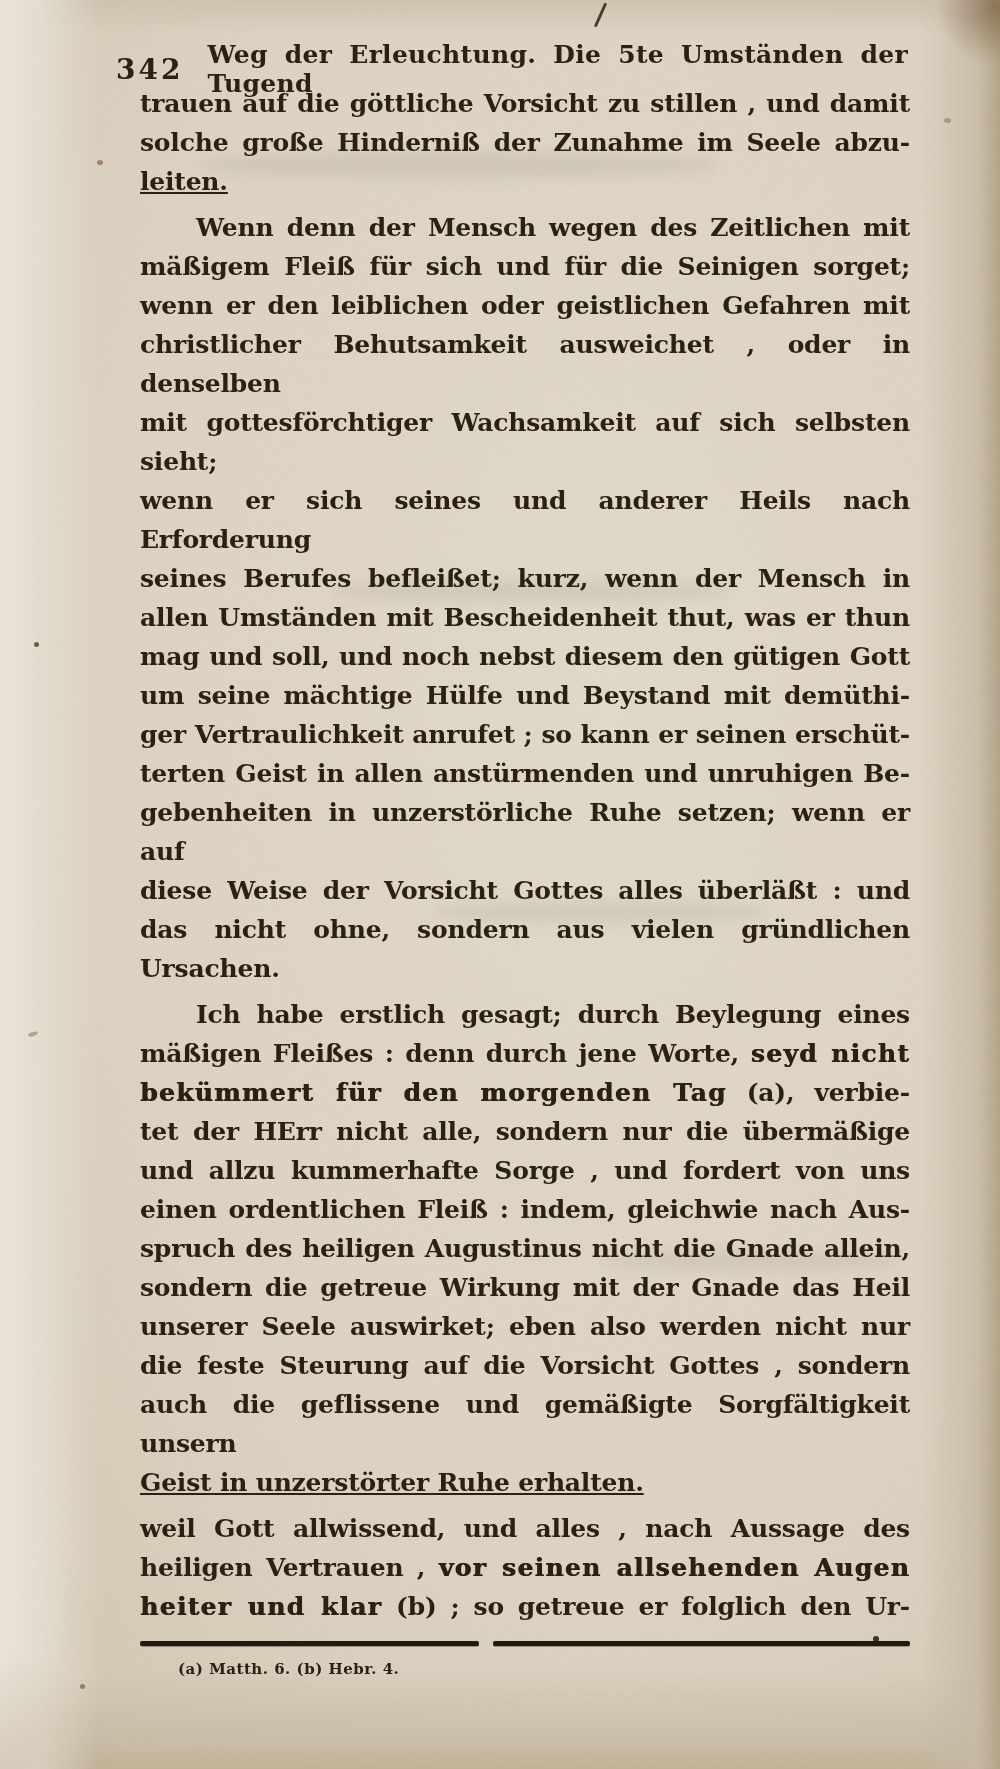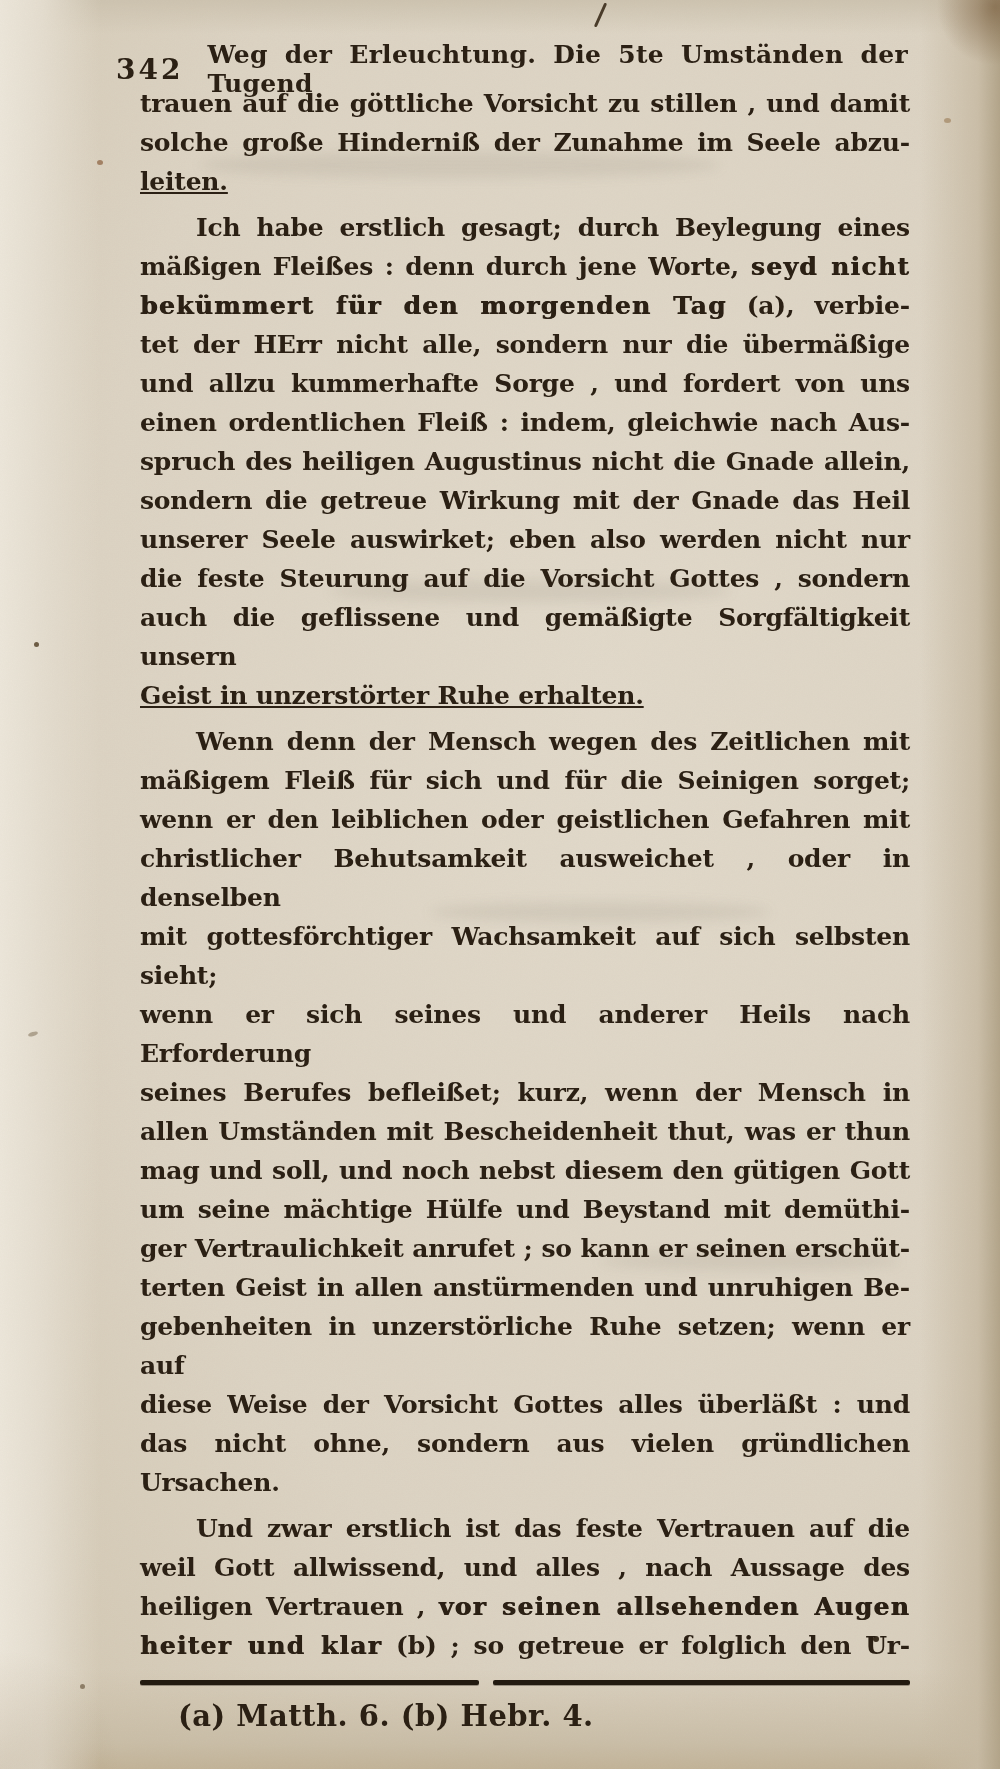--- a/index.html
+++ b/index.html
@@ -23,21 +23,21 @@
   .content{position:absolute;left:140px;top:84px;width:770px;}
   .paragraph{margin:0 0 7px 0;}
   .line{font-size:25px;line-height:39px;font-weight:bold;letter-spacing:-.2px;text-align:justify;text-align-last:justify;}
   .line.last{text-align-last:left;text-decoration:underline;}
   .line.indent{padding-left:56px;}
   .em{letter-spacing:1.3px;text-shadow:.7px 0 0 currentColor;}
   .rule{display:flex;gap:14px;margin-top:15px;width:100%;}
   .rule-seg{height:5px;background:#221a10;border-radius:2px;box-shadow:0 1px 0 rgba(34,26,16,.35);}
   .rule-left{width:44%;}
   .rule-right{flex:1;}
-  .footnote{margin-top:14px;padding-left:38px;font-size:29px;font-weight:bold;letter-spacing:.5px;}
+  .footnote{margin-top:14px;padding-left:38px;font-size:15px;font-weight:bold;letter-spacing:.5px;}
   .slash-mark{position:absolute;left:599px;top:2px;width:3px;height:26px;background:#4a3c2a;transform:rotate(24deg);border-radius:2px;}
   .speck{position:absolute;border-radius:50%;}
   .s1{left:34px;top:642px;width:5px;height:5px;background:#6d5c44;}
   .s2{left:873px;top:1636px;width:6px;height:6px;background:#3c3020;}
   .s3{left:97px;top:160px;width:6px;height:5px;background:#8a5f3d;opacity:.7;}
   .s4{left:28px;top:1032px;width:10px;height:4px;background:#7e7precision;}
   .s4{left:28px;top:1032px;width:10px;height:4px;background:#8b7c64;opacity:.6;transform:rotate(-18deg);}
   .s5{left:944px;top:118px;width:7px;height:5px;background:#9a7a54;opacity:.6;}
   .s6{left:80px;top:1684px;width:5px;height:5px;background:#6d5c44;opacity:.7;}
   .smudge{position:absolute;background:rgba(122,115,102,.13);filter:blur(6px);border-radius:50%;pointer-events:none;}
@@ -78,52 +78,51 @@
   </div>
 
   <div class="content">
     <div id="bodytext">
         <div class="paragraph">
           <div class="line"><span class="reg">trauen auf die göttliche Vorsicht zu stillen , und damit</span></div>
           <div class="line"><span class="reg">solche große Hinderniß der Zunahme im Seele abzu-</span></div>
           <div class="line last"><span class="reg">leiten.</span></div>
         </div>
         <div class="paragraph">
-          <div class="line indent"><span class="reg">Ich habe erstlich gesagt; durch Beylegung eines</span></div>
-          <div class="line"><span class="reg">mäßigen Fleißes : denn durch jene Worte, </span><span class="em">seyd nicht</span></div>
-          <div class="line"><span class="em">bekümmert für den morgenden Tag</span><span class="reg"> (a), verbie-</span></div>
-          <div class="line"><span class="reg">tet der HErr nicht alle, sondern nur die übermäßige</span></div>
-          <div class="line"><span class="reg">und allzu kummerhafte Sorge , und fordert von uns</span></div>
-          <div class="line"><span class="reg">einen ordentlichen Fleiß : indem, gleichwie nach Aus-</span></div>
-          <div class="line"><span class="reg">spruch des heiligen Augustinus nicht die Gnade allein,</span></div>
-          <div class="line"><span class="reg">sondern die getreue Wirkung mit der Gnade das Heil</span></div>
-          <div class="line"><span class="reg">unserer Seele auswirket; eben also werden nicht nur</span></div>
-          <div class="line"><span class="reg">die feste Steurung auf die Vorsicht Gottes , sondern</span></div>
-          <div class="line"><span class="reg">auch die geflissene und gemäßigte Sorgfältigkeit unsern</span></div>
-          <div class="line last"><span class="reg">Geist in unzerstörter Ruhe erhalten.</span></div>
-        </div>
-        <div class="paragraph">
           <div class="line indent"><span class="reg">Wenn denn der Mensch wegen des Zeitlichen mit</span></div>
           <div class="line"><span class="reg">mäßigem Fleiß für sich und für die Seinigen sorget;</span></div>
           <div class="line"><span class="reg">wenn er den leiblichen oder geistlichen Gefahren mit</span></div>
           <div class="line"><span class="reg">christlicher Behutsamkeit ausweichet , oder in denselben</span></div>
           <div class="line"><span class="reg">mit gottesförchtiger Wachsamkeit auf sich selbsten sieht;</span></div>
           <div class="line"><span class="reg">wenn er sich seines und anderer Heils nach Erforderung</span></div>
           <div class="line"><span class="reg">seines Berufes befleißet; kurz, wenn der Mensch in</span></div>
           <div class="line"><span class="reg">allen Umständen mit Bescheidenheit thut, was er thun</span></div>
           <div class="line"><span class="reg">mag und soll, und noch nebst diesem den gütigen Gott</span></div>
           <div class="line"><span class="reg">um seine mächtige Hülfe und Beystand mit demüthi-</span></div>
           <div class="line"><span class="reg">ger Vertraulichkeit anrufet ; so kann er seinen erschüt-</span></div>
           <div class="line"><span class="reg">terten Geist in allen anstürmenden und unruhigen Be-</span></div>
           <div class="line"><span class="reg">gebenheiten in unzerstörliche Ruhe setzen; wenn er auf</span></div>
           <div class="line"><span class="reg">diese Weise der Vorsicht Gottes alles überläßt : und</span></div>
           <div class="line"><span class="reg">das nicht ohne, sondern aus vielen gründlichen Ursachen.</span></div>
         </div>
         <div class="paragraph">
-          <div class="line indent"><span class="reg">Und zwar erstlich ist das feste Vertrauen auf die</span></div>
+          <div class="line indent"><span class="reg">Ich habe erstlich gesagt; durch Beylegung eines</span></div>
+          <div class="line"><span class="reg">mäßigen Fleißes : denn durch jene Worte, </span><span class="em">seyd nicht</span></div>
+          <div class="line"><span class="em">bekümmert für den morgenden Tag</span><span class="reg"> (a), verbie-</span></div>
+          <div class="line"><span class="reg">tet der HErr nicht alle, sondern nur die übermäßige</span></div>
+          <div class="line"><span class="reg">und allzu kummerhafte Sorge , und fordert von uns</span></div>
+          <div class="line"><span class="reg">einen ordentlichen Fleiß : indem, gleichwie nach Aus-</span></div>
+          <div class="line"><span class="reg">spruch des heiligen Augustinus nicht die Gnade allein,</span></div>
+          <div class="line"><span class="reg">sondern die getreue Wirkung mit der Gnade das Heil</span></div>
+          <div class="line"><span class="reg">unserer Seele auswirket; eben also werden nicht nur</span></div>
+          <div class="line"><span class="reg">die feste Steurung auf die Vorsicht Gottes , sondern</span></div>
+          <div class="line"><span class="reg">auch die geflissene und gemäßigte Sorgfältigkeit unsern</span></div>
+          <div class="line last"><span class="reg">Geist in unzerstörter Ruhe erhalten.</span></div>
+        </div>
+        <div class="paragraph">
           <div class="line"><span class="reg">weil Gott allwissend, und alles , nach Aussage des</span></div>
           <div class="line"><span class="reg">heiligen Vertrauen , </span><span class="em">vor seinen allsehenden Augen</span></div>
           <div class="line"><span class="em">heiter und klar</span><span class="reg"> (b) ; so getreue er folglich den Ur-</span></div>
         </div>
       </div>
 
     <div class="rule">
       <div class="rule-seg rule-left"></div>
       <div class="rule-seg rule-right"></div>
     </div>

